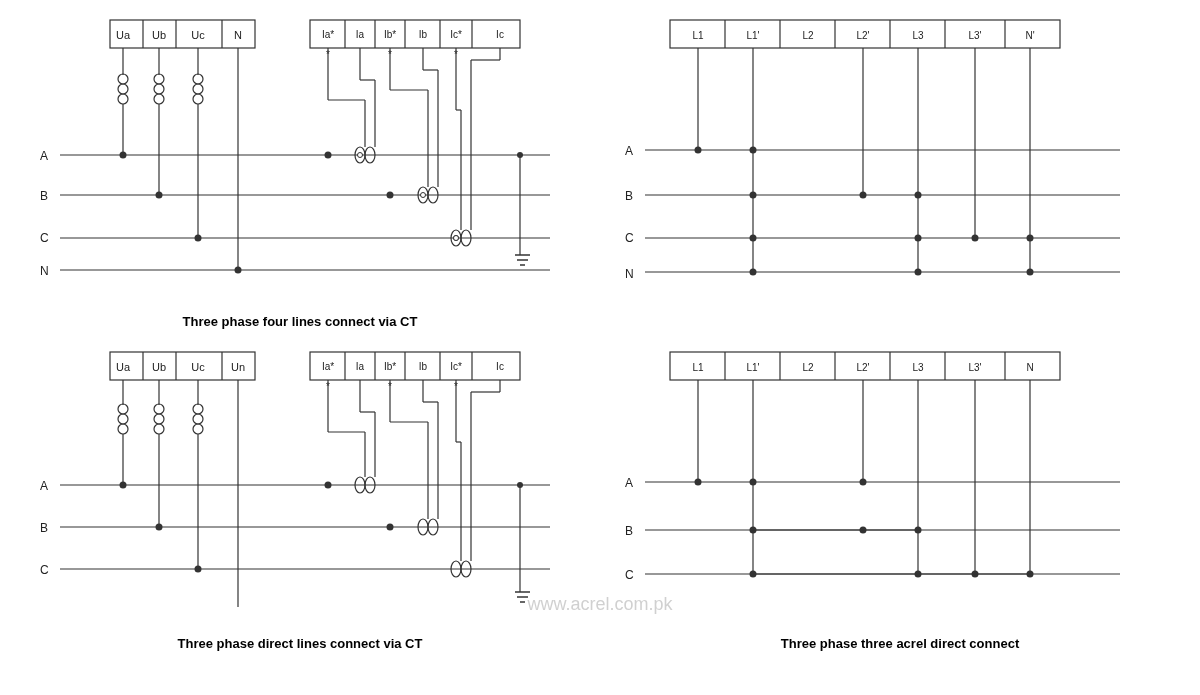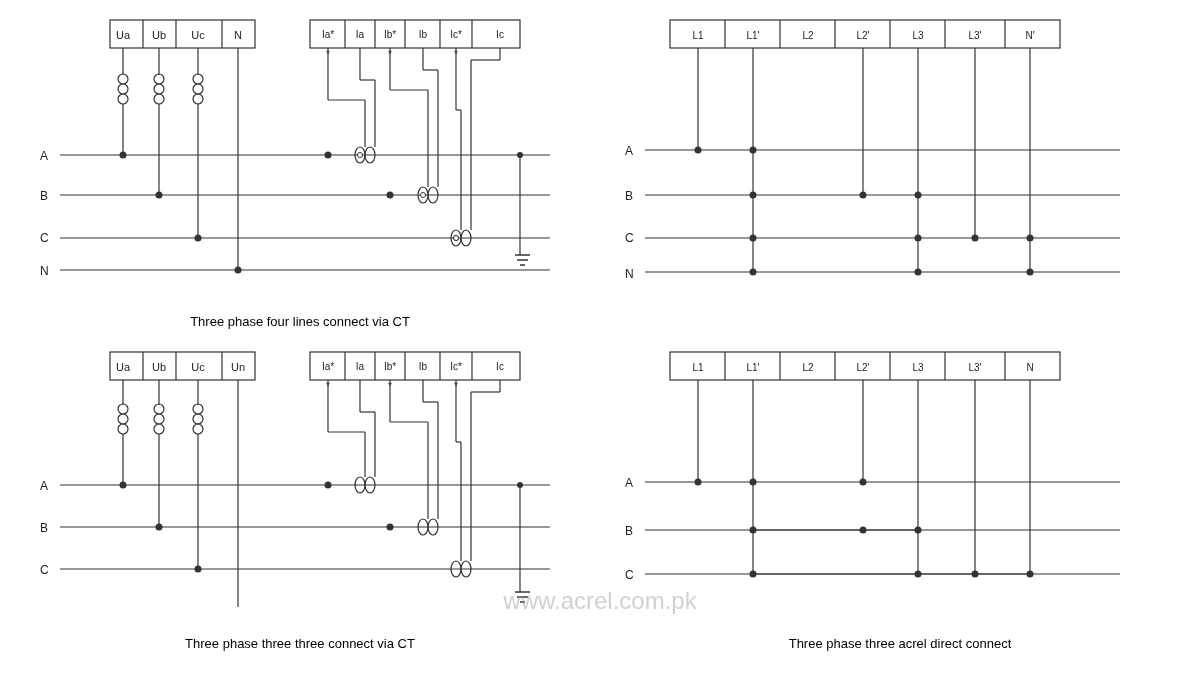--- a/index.html
+++ b/index.html
@@ -28,36 +28,36 @@
       align-items: center;
     }
 
     .diagram-area {
       position: relative;
       flex: 1;
     }
 
     .caption {
       font-size: 13px;
-      font-weight: normal;
+      font-weight: bold;
       text-align: center;
       padding: 4px 0 8px 0;
       color: #000;
     }
 
     svg {
       display: block;
     }
 
     .watermark {
       position: absolute;
       bottom: 80px;
       left: 50%;
       transform: translateX(-50%);
-      font-size: 24px;
+      font-size: 18px;
       color: rgba(150,150,150,0.45);
       white-space: nowrap;
       pointer-events: none;
       font-family: Arial, sans-serif;
       z-index: 10;
     }
   </style>
 </head>
 <body>
 
@@ -347,21 +347,21 @@
         <line x1="505" y1="255" x2="520" y2="255" stroke="#333" stroke-width="1.5"></line>
         <line x1="507" y1="260" x2="518" y2="260" stroke="#333" stroke-width="1.5"></line>
         <line x1="510" y1="265" x2="515" y2="265" stroke="#333" stroke-width="1.5"></line>
         <circle cx="510" cy="148" r="3" fill="#333"></circle>
 
         <circle cx="318" cy="148" r="3.5" fill="#333"></circle>
         <circle cx="380" cy="190" r="3.5" fill="#333"></circle>
 
       </svg>
     </div>
-    <div class="caption">Three phase three three connect via CT</div>
+    <div class="caption">Three phase direct lines connect via CT</div>
   </div>
 
   <div class="quadrant">
     <div class="diagram-area">
       <svg width="580" height="295" viewBox="0 0 580 295">
 
         <rect x="60" y="15" width="390" height="28" fill="none" stroke="#333" stroke-width="1.2"></rect>
         <line x1="115" y1="15" x2="115" y2="43" stroke="#333" stroke-width="1.2"></line>
         <line x1="170" y1="15" x2="170" y2="43" stroke="#333" stroke-width="1.2"></line>
         <line x1="225" y1="15" x2="225" y2="43" stroke="#333" stroke-width="1.2"></line>

